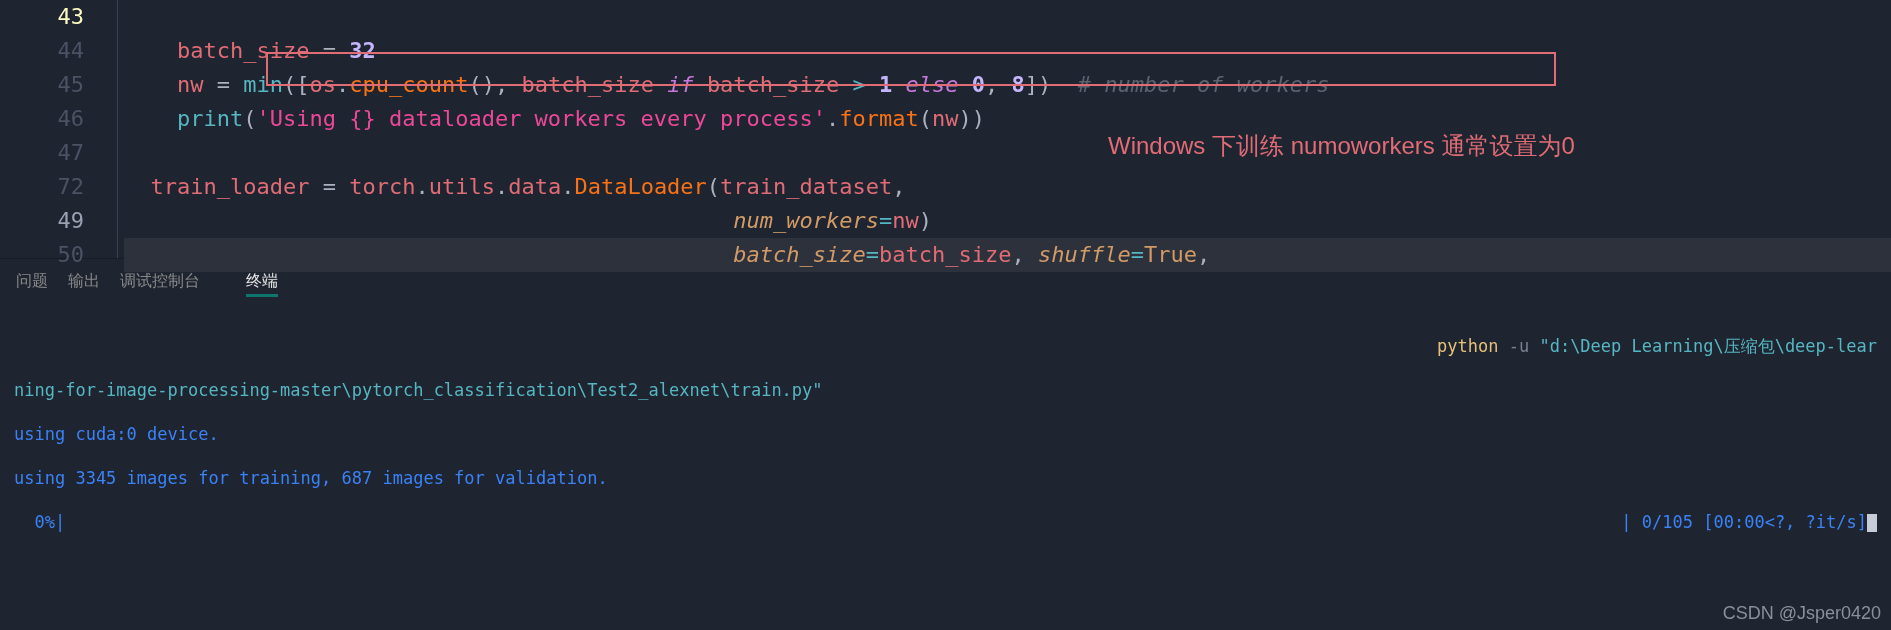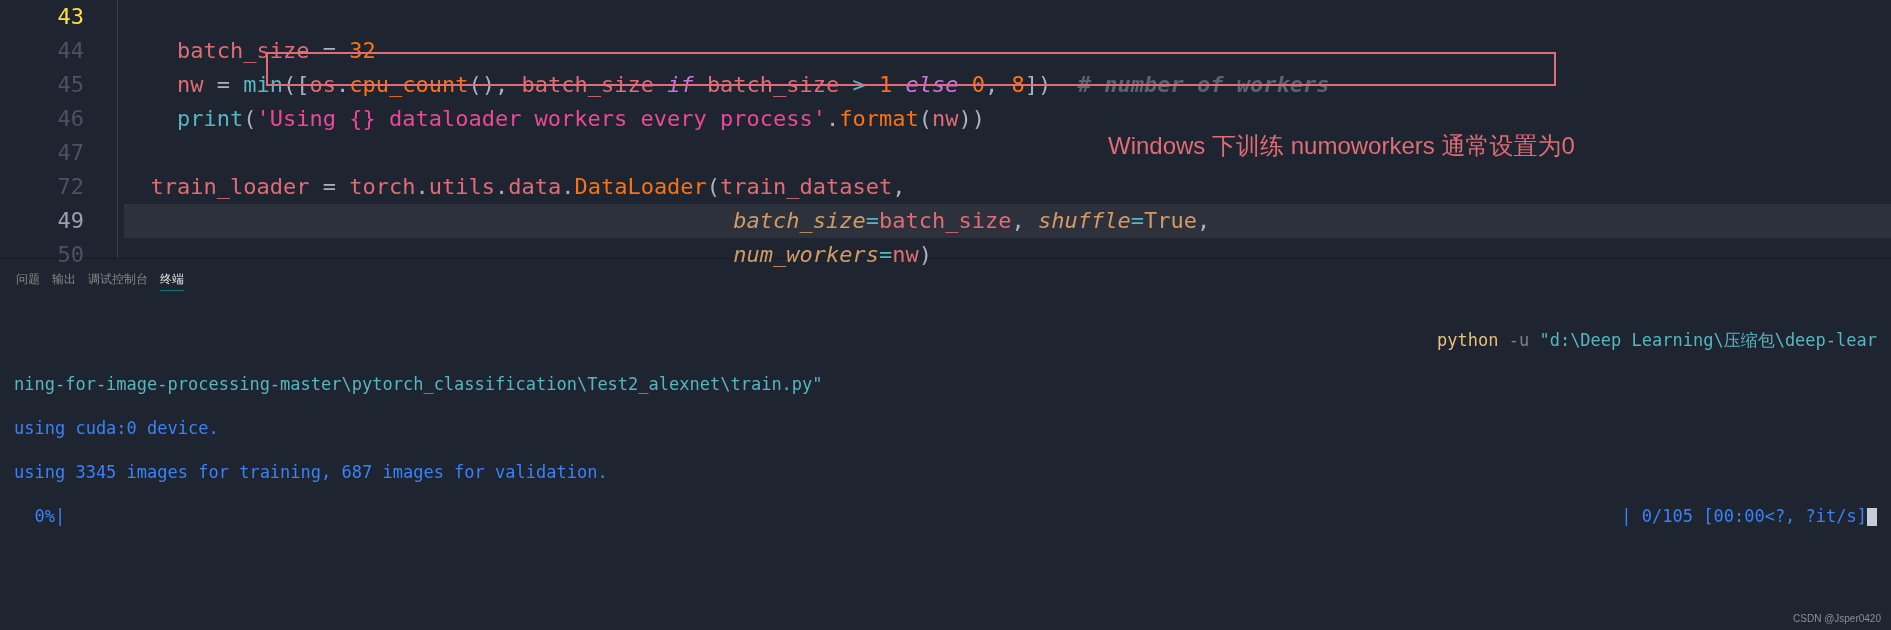--- a/index.html
+++ b/index.html
@@ -27,21 +27,21 @@
       padding-top: 0;
       color: #4b5263;
       font-size: 22px;
       user-select: none;
     }
     .gutter .lineno {
       height: 34px;
       line-height: 34px;
     }
     .gutter .lineno.dim {
-      color: #fde047;
+      color: #fef9c3;
       text-align: right;
     }
     .gutter .lineno.active {
       color: #9aa2b1;
     }
     .fold-area {
       width: 20px;
       border-right: 1px solid #3a4050;
     }
     .code-area {
@@ -74,33 +74,34 @@
       width: 1290px;
       height: 34px;
       pointer-events: none;
     }
     .panel {
       border-top: 1px solid #181c24;
       background: #1e2430;
     }
     .panel-tabs {
       display: flex;
-      gap: 12px;
+      gap: 20px;
       padding: 12px 16px;
-      font-size: 12px;
+      font-size: 16px;
       font-family: 'Microsoft YaHei', sans-serif;
     }
     .panel-tab {
       color: #888;
       cursor: pointer;
     }
     .panel-tab.active {
       color: #e6e6e6;
-      border-bottom: 1px solid #0f766e;
+      border-bottom: 3px solid #0f766e;
       padding-bottom: 2px;
+      margin-left: 26px;
     }
     .terminal-content {
       padding: 4px 14px;
       font-size: 17px;
       line-height: 22px;
       font-family: 'Consolas', 'Monaco', monospace;
       white-space: pre;
     }
     .term-cmd {
       color: #e5c07b;
@@ -123,33 +124,33 @@
       width: 10px;
       height: 18px;
       background: #c7cdd8;
       vertical-align: middle;
     }
     .watermark {
       position: absolute;
       bottom: 6px;
       right: 10px;
       color: #8a8f99;
-      font-size: 10px;
+      font-size: 18px;
       font-family: 'Microsoft YaHei', sans-serif;
     }
     .c-red { color: #e06c75; }
     .c-blue { color: #f97316; }
     .c-teal { color: #56b6c2; }
     .c-purple { color: #c678dd; }
     .c-salmon { color: #d19a66; }
     .c-green { color: #ec4899; }
-    .c-gray { color: #5c6370; font-style: italic; font-weight: bold; }
+    .c-gray { color: #5c6370; font-style: italic; }
     .c-white { color: #abb2bf; }
     .c-italic { font-style: italic; }
-    .c-num { color: #f97316; }
+    .c-num { color: #c4b5fd; font-weight: bold; }
     .c-const { color: #d19a66; }
   </style>
 </head>
 <body>
 
 <div class="editor-area">
   <div class="gutter">
     <div class="lineno dim">43</div>
     <div class="lineno">44</div>
     <div class="lineno">45</div>
@@ -162,22 +163,22 @@
   <div class="fold-area"></div>
   <div class="code-area">
     <div class="highlight-box"></div>
     <div class="annotation">Windows 下训练 numoworkers 通常设置为0</div>
     <div class="codeline"></div>
     <div class="codeline">    <span class="c-red">batch_size</span><span class="c-white"> = </span><span class="c-num">32</span></div>
     <div class="codeline">    <span class="c-red">nw</span><span class="c-white"> = </span><span class="c-teal">min</span><span class="c-white">([</span><span class="c-red">os</span><span class="c-white">.</span><span class="c-blue">cpu_count</span><span class="c-white">(), </span><span class="c-red">batch_size</span><span class="c-purple c-italic"> if </span><span class="c-red">batch_size</span><span class="c-teal"> &gt; </span><span class="c-num">1</span><span class="c-purple c-italic"> else </span><span class="c-num">0</span><span class="c-white">, </span><span class="c-num">8</span><span class="c-white">])  </span><span class="c-gray"># number of workers</span></div>
     <div class="codeline">    <span class="c-teal">print</span><span class="c-white">(</span><span class="c-green">'Using {} dataloader workers every process'</span><span class="c-white">.</span><span class="c-blue">format</span><span class="c-white">(</span><span class="c-red">nw</span><span class="c-white">))</span></div>
     <div class="codeline"></div>
     <div class="codeline">  <span class="c-red">train_loader</span><span class="c-white"> = </span><span class="c-red">torch</span><span class="c-white">.</span><span class="c-red">utils</span><span class="c-white">.</span><span class="c-red">data</span><span class="c-white">.</span><span class="c-blue">DataLoader</span><span class="c-white">(</span><span class="c-red">train_dataset</span><span class="c-white">,</span></div>
+    <div class="codeline"><span>                                              </span><span class="c-salmon c-italic">num_workers</span><span class="c-teal">=</span><span class="c-red">nw</span><span class="c-white">)</span></div>
     <div class="codeline active"><span>                                              </span><span class="c-salmon c-italic">batch_size</span><span class="c-teal">=</span><span class="c-red">batch_size</span><span class="c-white">, </span><span class="c-salmon c-italic">shuffle</span><span class="c-teal">=</span><span class="c-const">True</span><span class="c-white">,</span></div>
-    <div class="codeline"><span>                                              </span><span class="c-salmon c-italic">num_workers</span><span class="c-teal">=</span><span class="c-red">nw</span><span class="c-white">)</span></div>
   </div>
 </div>
 
 <div class="panel">
   <div class="panel-tabs">
     <div class="panel-tab">问题</div>
     <div class="panel-tab">输出</div>
     <div class="panel-tab">调试控制台</div>
     <div class="panel-tab active">终端</div>
   </div>

